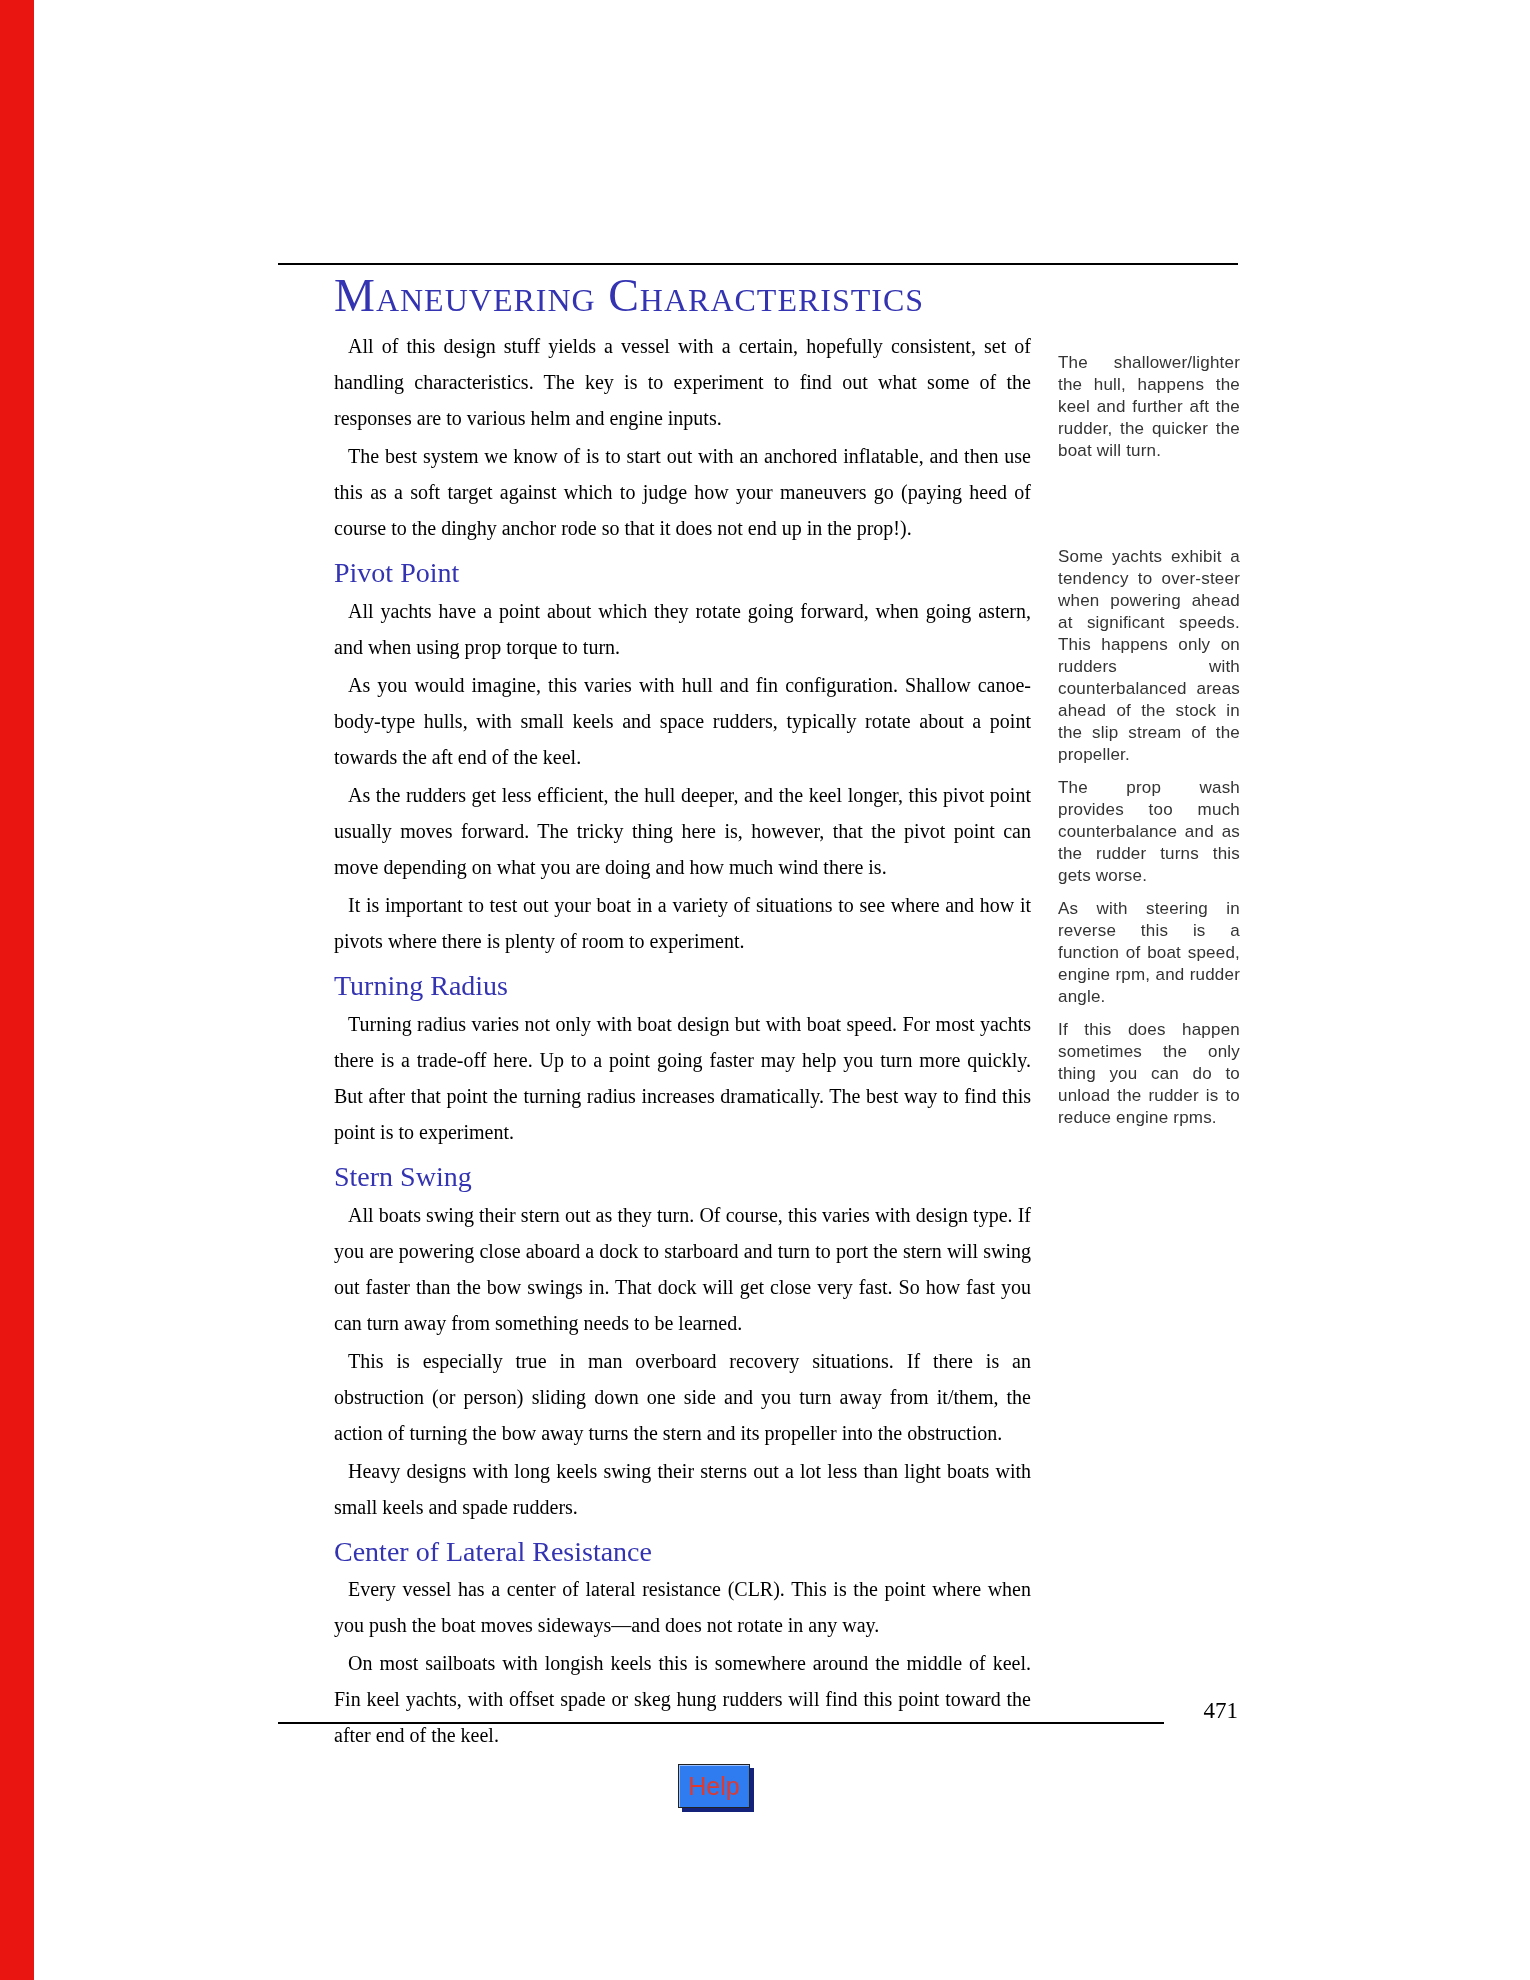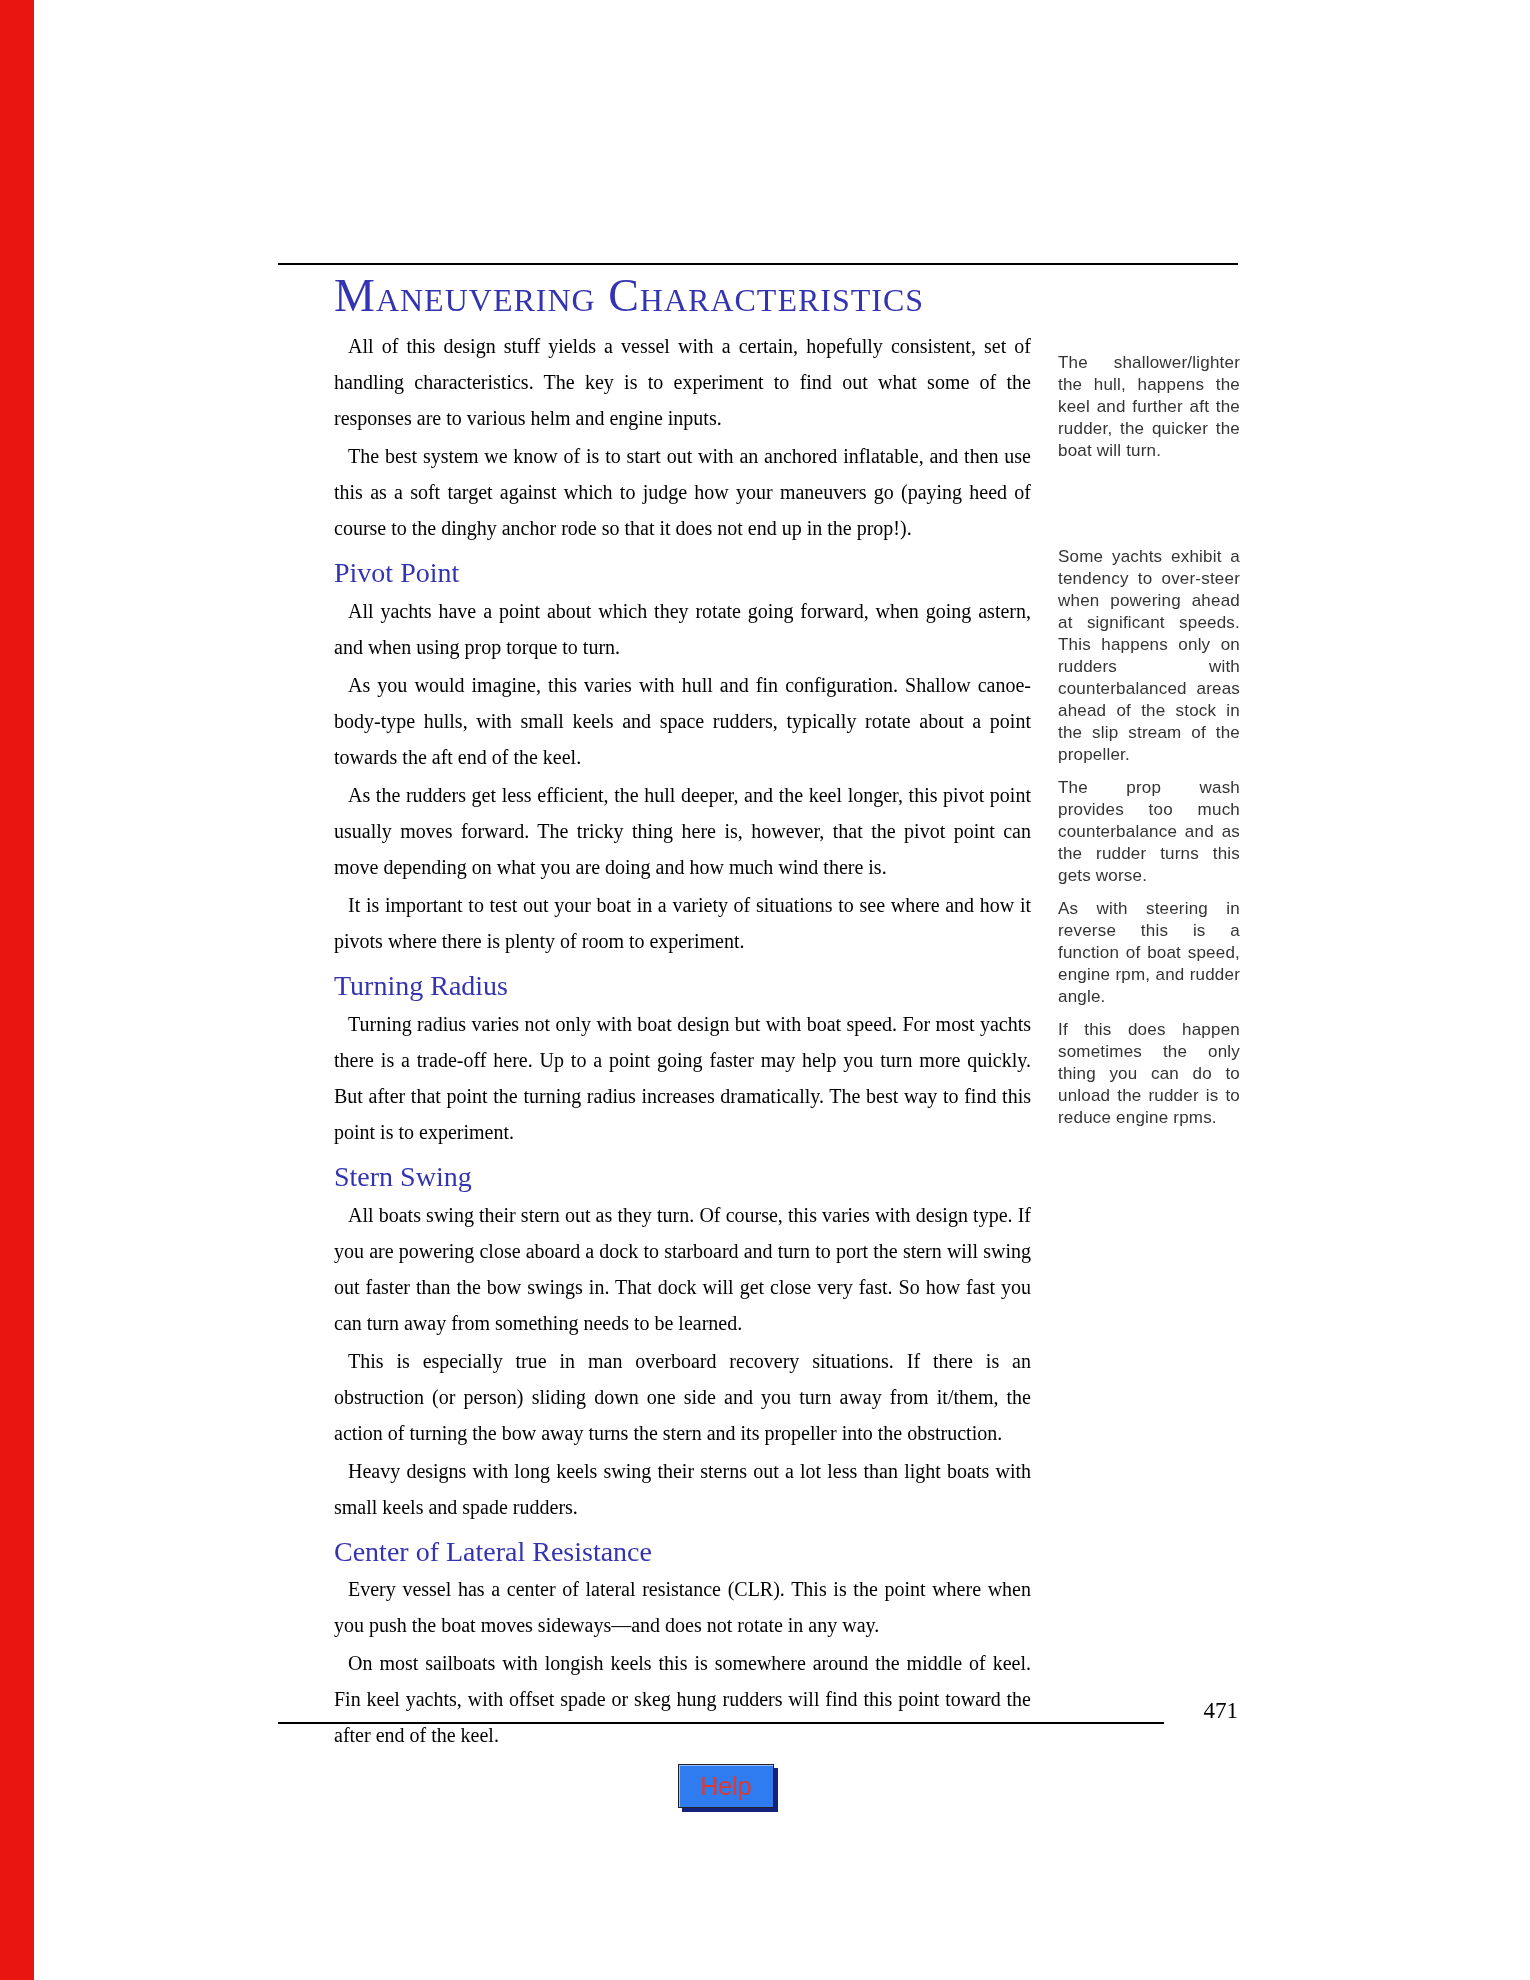--- a/index.html
+++ b/index.html
@@ -91,21 +91,21 @@
     left: 1164px; top: 1698px;
     width: 74px;
     text-align: right;
     font-family: "Liberation Serif", serif;
     font-size: 23px;
     color: #000000;
   }
   .help-btn {
     position: absolute;
     left: 678px; top: 1764px;
-    width: 96px; height: 44px;
+    width: 72px; height: 44px;
     display: flex;
     align-items: center;
     justify-content: center;
     background: var(--btn-blue);
     border: 1px solid #222;
     box-shadow: 4px 4px 0 var(--btn-shadow), inset 1px 1px 0 #9cc1ff;
     font-family: "Liberation Sans", sans-serif;
     font-size: 25px;
     color: var(--btn-text);
     cursor: pointer;

